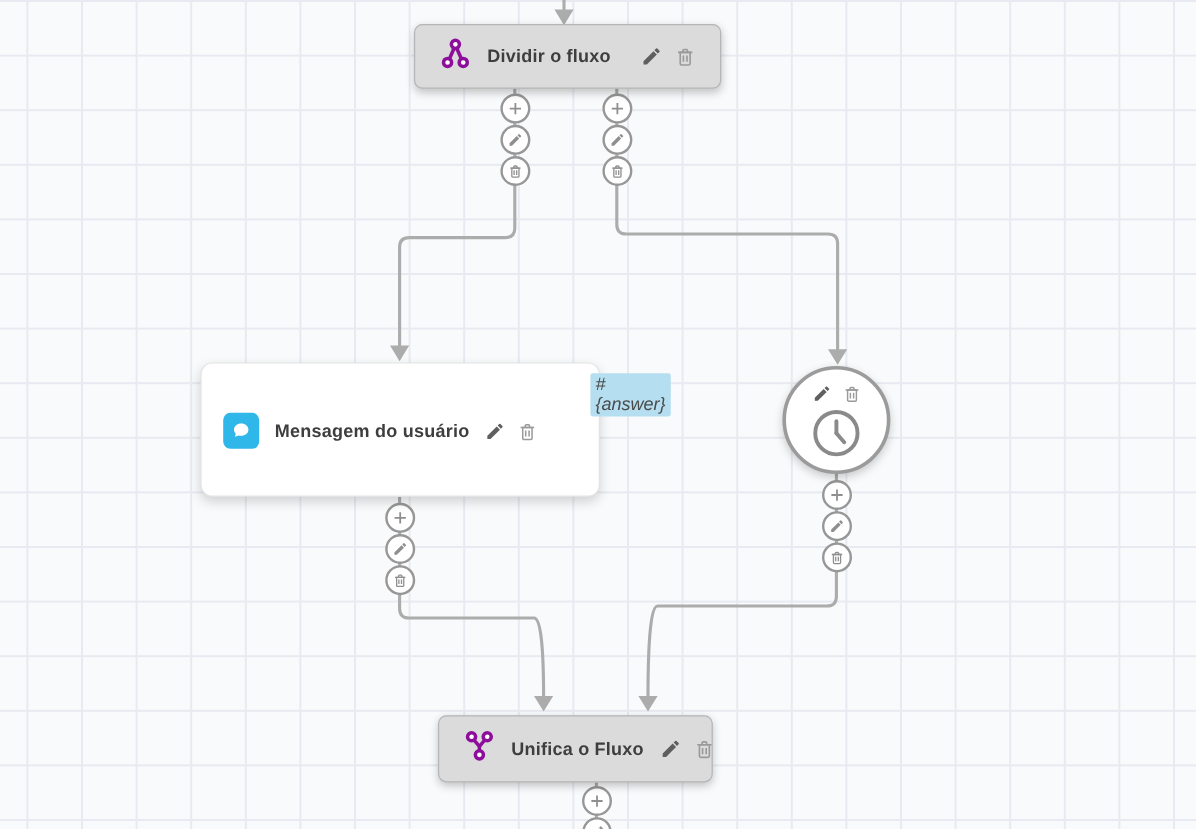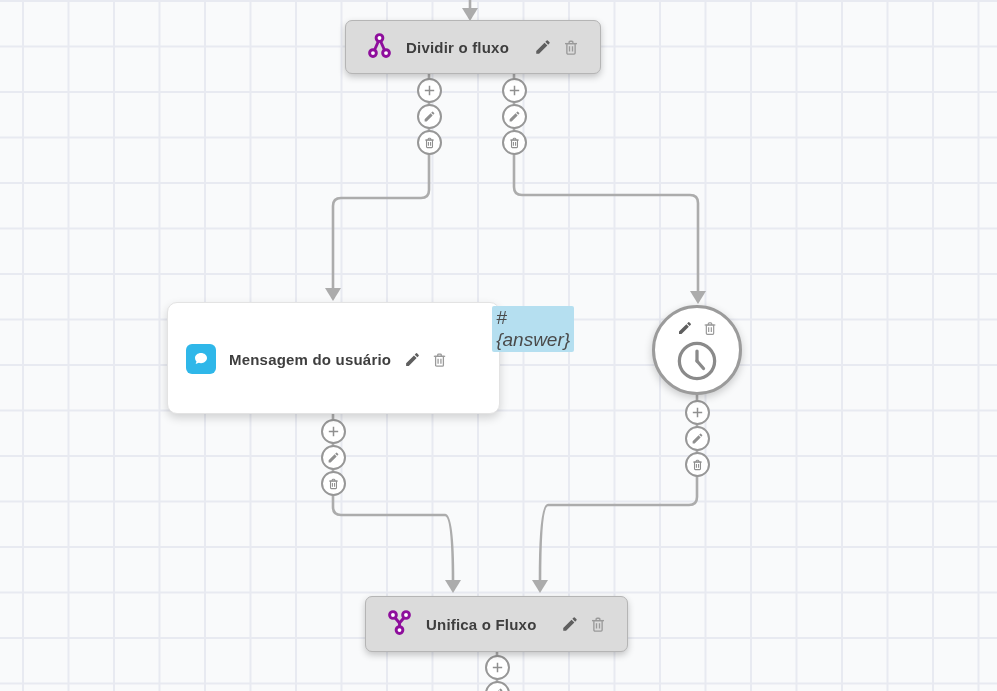--- a/index.html
+++ b/index.html
@@ -46,21 +46,21 @@
   }
   .hdr-icons{display:flex;align-items:center;gap:10px;margin-left:auto;}
   .icon-edit{color:#5f5f5f;}
   .icon-trash{color:#9a9a9a;}
   .hdr-icons svg, .in-circle-icons svg{display:block;}
 
   .msg-header{display:flex;align-items:center;gap:13px;padding:14px 16px 12px 18px;}
   .msg-divider{height:1.5px;background:#e7e7e7;margin:0 14px;}
   .msg-body{display:flex;align-items:center;justify-content:center;height:52px;}
   .var-chip{
-    font-size:19px;font-style:italic;color:#4a4a4a;
+    font-size:15px;font-style:italic;color:#4a4a4a;
     background:var(--highlight-blue,#b5dff0);
     padding:1px 4px;border-radius:2px;
   }
   .chat-avatar{
     width:30px;height:30px;border-radius:6px;
     background:var(--accent-blue,#2fb7e9);
     display:flex;align-items:center;justify-content:center;flex:none;
   }
 
   
@@ -273,21 +273,21 @@
   <button class="port-btn" style="left:684.5px;top:451.5px;">
     <svg width="13" height="13" viewBox="0 0 24 24" fill="none" stroke="currentColor" stroke-width="2">
         <path d="M6.5 7.5h11V20a1.5 1.5 0 0 1-1.5 1.5H8A1.5 1.5 0 0 1 6.5 20V7.5z"></path>
         <path d="M4 7.5h16"></path>
         <path d="M9.5 7.5v-2A1.2 1.2 0 0 1 10.7 4.3h2.6a1.2 1.2 0 0 1 1.2 1.2v2"></path>
         <path d="M10 11v7"></path>
         <path d="M14 11v7"></path>
       </svg>
   </button>
 
-  <div class="node node-gray" style="left:365px;top:596px;width:263px;height:56px;gap:13px;">
+  <div class="node node-gray" style="left:365px;top:596px;width:229px;height:56px;gap:13px;">
     <span>
       <svg width="27" height="27" viewBox="0 0 24 24">
         <g stroke="#8E0E9C" stroke-width="2.6" fill="none">
           <path d="M6.5,6 L12,12.5"></path>
             <path d="M17.5,6 L12,12.5"></path>
             <path d="M12,12 L12,18"></path>
           <circle cx="6.2" cy="5.3" r="3" fill="#fff"></circle>
           <circle cx="17.8" cy="5.3" r="3" fill="#fff"></circle>
           <circle cx="12" cy="18.7" r="3" fill="#fff"></circle>
         </g>

